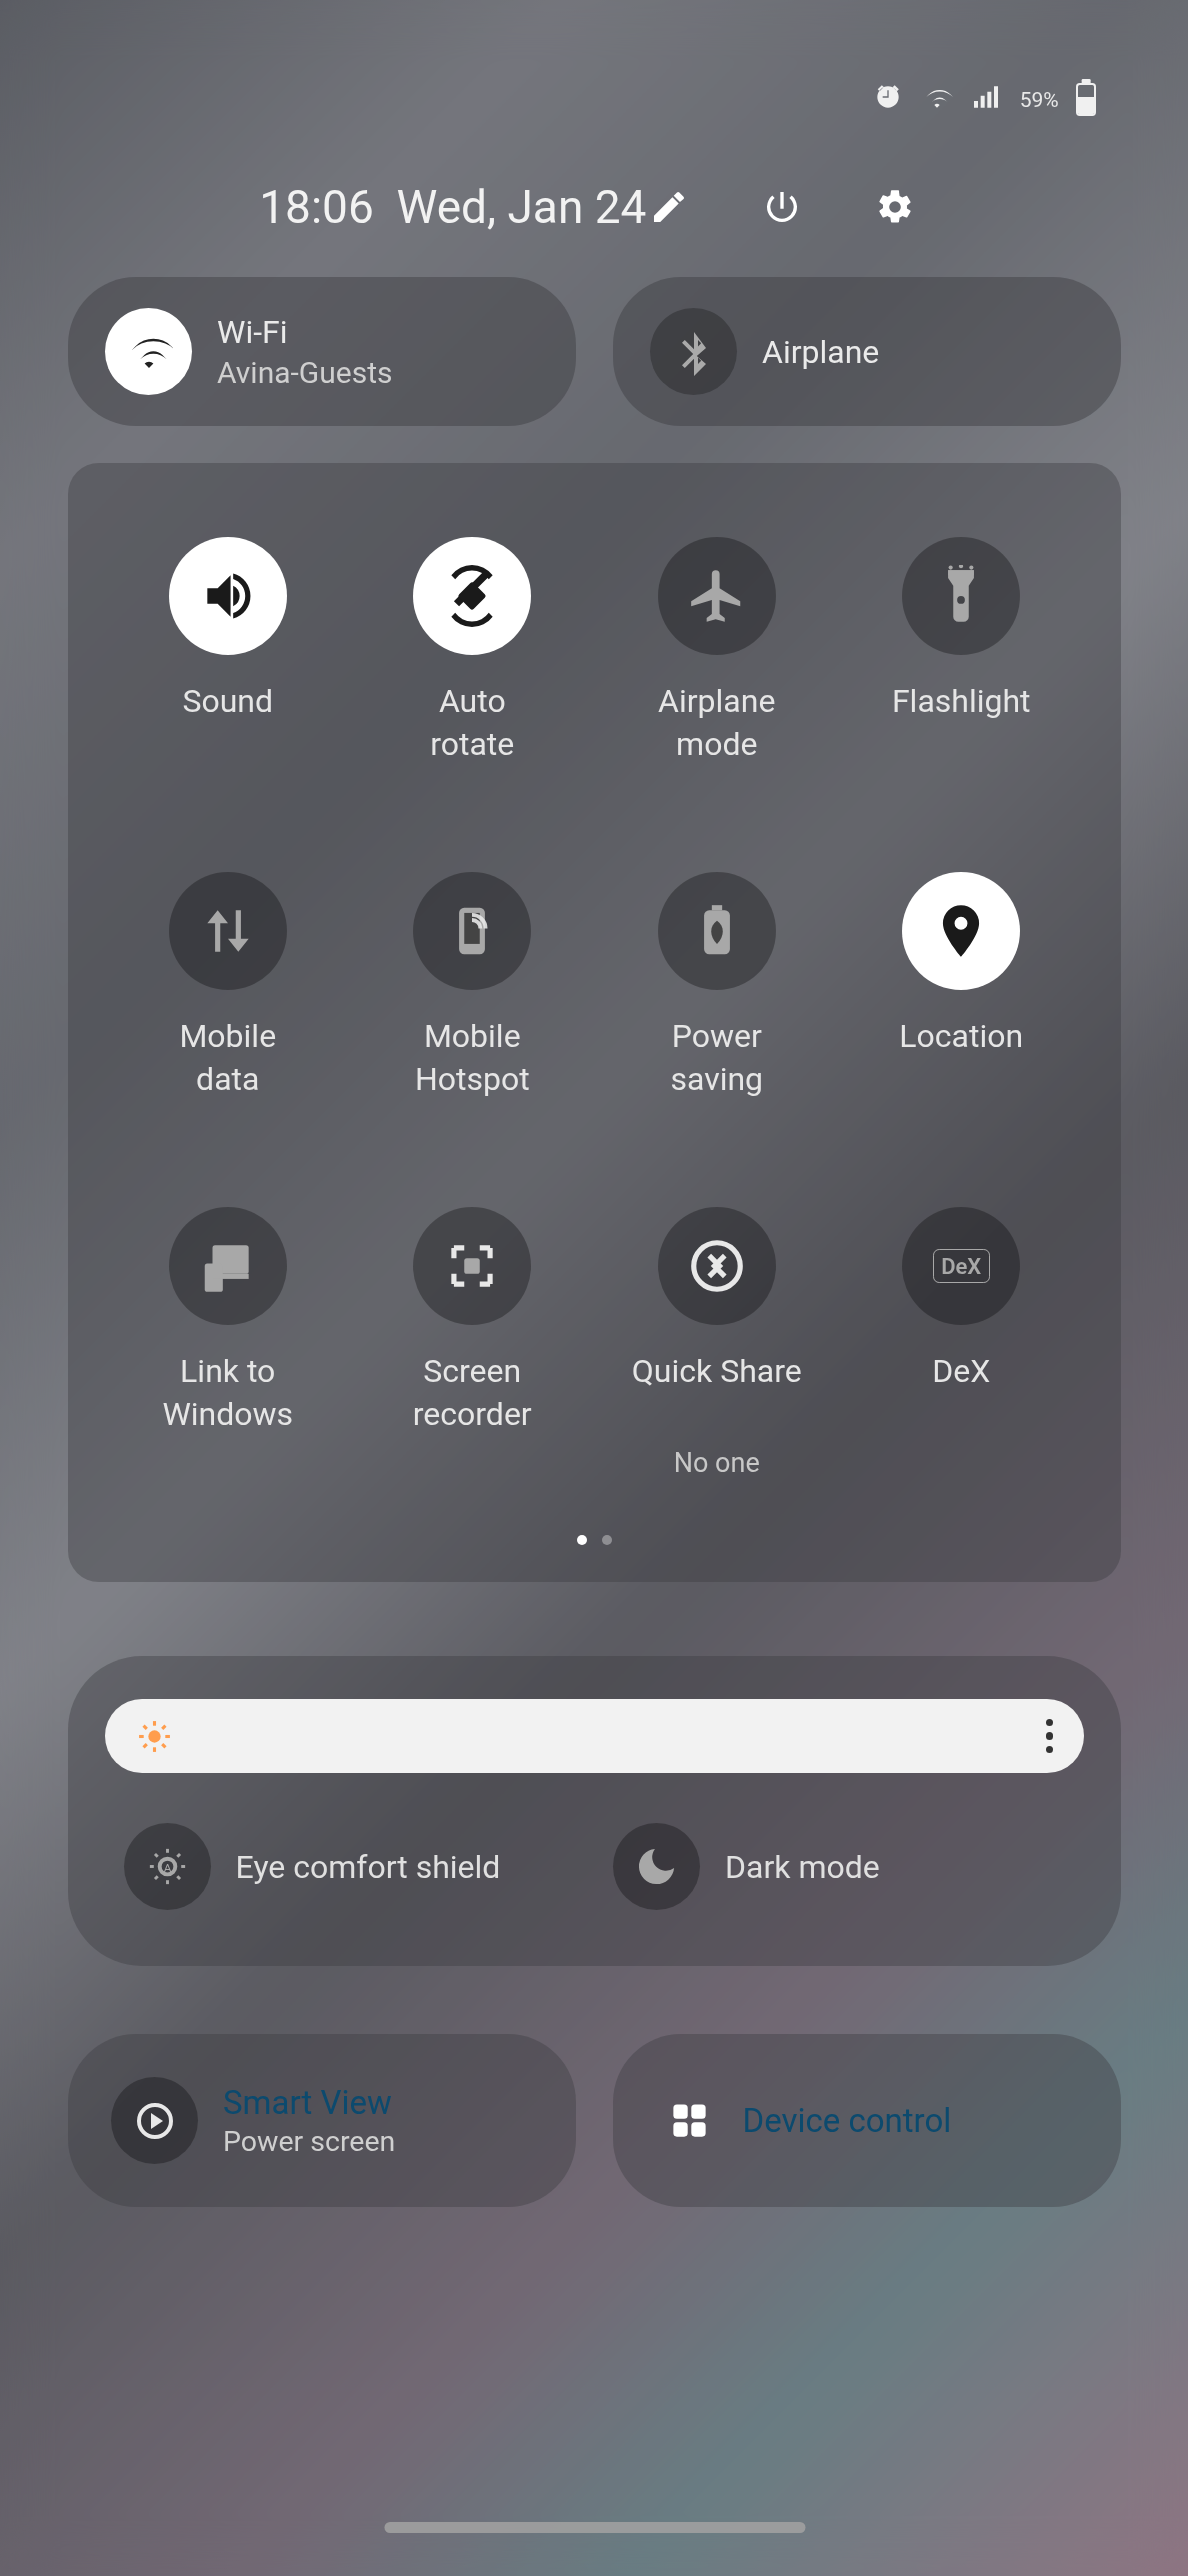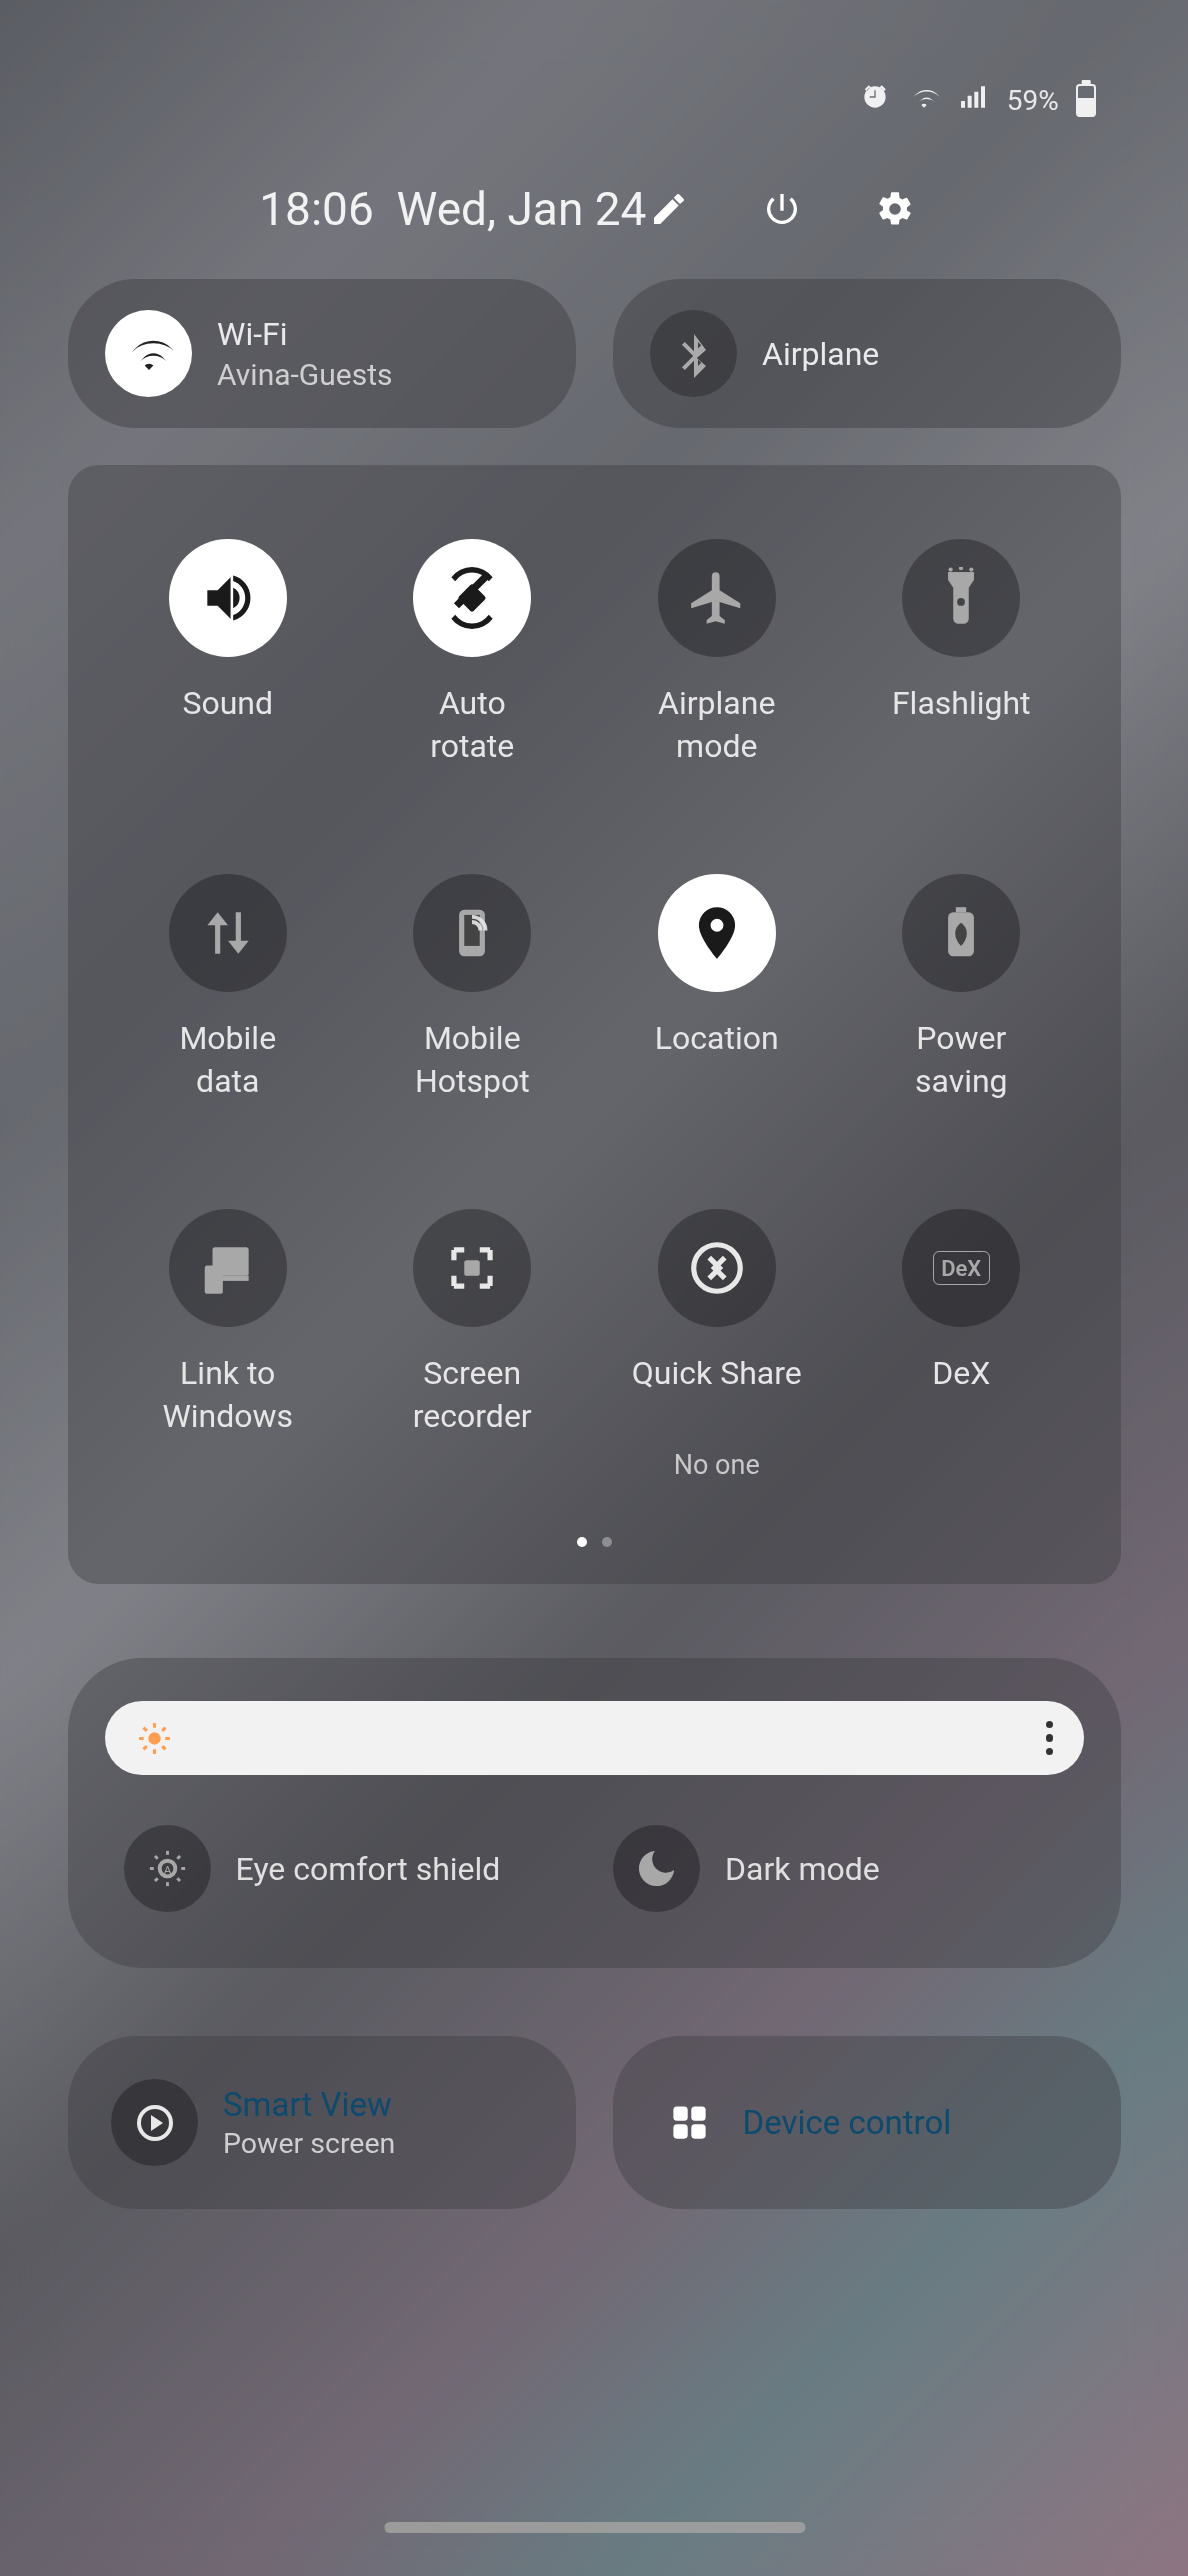--- a/index.html
+++ b/index.html
@@ -17,21 +17,21 @@
     position: absolute; inset: 0;
     backdrop-filter: blur(25px);
     background: rgba(90,90,100,0.25);
     z-index: 0;
   }
   .screen { position: relative; z-index: 1; padding: 0 68px; }
 
   
   .status-bar {
     display: flex; justify-content: flex-end; align-items: center;
-    gap: 17.3px; padding: 81px 25px 0 0; font-size: 28px; font-weight: 400;
+    gap: 17.3px; padding: 81px 25px 0 0; font-size: 21px; font-weight: 400;
   }
   .status-bar svg { width: 32px; height: 32px; fill: #f0f0f0; }
   .battery-wrap { display: flex; align-items: center; gap: 7.4px; }
   .battery-icon { width: 20px; height: 33px; border: 2.5px solid #f0f0f0; border-radius: 3.7px; position: relative; }
   .battery-icon::before { content:''; position:absolute; top:-6.2px; left:50%; transform:translateX(-50%); width:8.7px; height:3.7px; background:#f0f0f0; border-radius:1.2px 1.2px 0 0; }
   .battery-fill { position:absolute; bottom:0; left:0; right:0; height:59%; background:#f0f0f0; border-radius:0 0 1.2px 1.2px; }
 
   
   .header {
     display:flex; align-items:center; justify-content:center;
@@ -262,38 +262,38 @@
           <div class="circle">
             <svg viewBox="0 0 24 24">
               <rect x="7" y="3" width="10" height="18" rx="2"></rect>
               <path fill="#444" d="M9 5h6v12H9z"></path>
               <path fill="currentColor" d="M12 7a4 4 0 0 1 4 4h-1.5A2.5 2.5 0 0 0 12 8.5zM12 5a6 6 0 0 1 6 6h-1.5A4.5 4.5 0 0 0 12 6.5z" opacity="0.9"></path>
             </svg>
           </div>
           <div class="toggle-label" style="white-space: pre-line;">Mobile
 Hotspot</div>
         </div>
-        <div class="toggle on">
-          <div class="circle">
-            <svg viewBox="0 0 24 24">
-              <path d="M12 2a7 7 0 0 0-7 7c0 5 7 13 7 13s7-8 7-13a7 7 0 0 0-7-7zm0 9.5A2.5 2.5 0 1 1 14.5 9 2.5 2.5 0 0 1 12 11.5z"></path>
-            </svg>
-          </div>
-          <div class="toggle-label" style="white-space: pre-line;">Location</div>
-        </div>
         <div class="toggle off">
           <div class="circle">
             <svg viewBox="0 0 24 24">
               <rect x="7" y="4" width="10" height="17" rx="2"></rect>
               <rect x="10" y="2" width="4" height="2"></rect>
               <path fill="#444" d="M12 8c3 2 3 6 0 9-3-3-3-7 0-9z"></path>
             </svg>
           </div>
           <div class="toggle-label" style="white-space: pre-line;">Power
 saving</div>
+        </div>
+        <div class="toggle on">
+          <div class="circle">
+            <svg viewBox="0 0 24 24">
+              <path d="M12 2a7 7 0 0 0-7 7c0 5 7 13 7 13s7-8 7-13a7 7 0 0 0-7-7zm0 9.5A2.5 2.5 0 1 1 14.5 9 2.5 2.5 0 0 1 12 11.5z"></path>
+            </svg>
+          </div>
+          <div class="toggle-label" style="white-space: pre-line;">Location</div>
         </div>
         <div class="toggle off">
           <div class="circle">
             <svg viewBox="0 0 24 24">
               <rect x="6" y="4" width="14" height="11" rx="1"></rect>
               <rect x="3" y="11" width="7" height="11" rx="1"></rect>
               <rect x="6" y="15" width="14" height="2"></rect>
             </svg>
           </div>
           <div class="toggle-label" style="white-space: pre-line;">Link to

